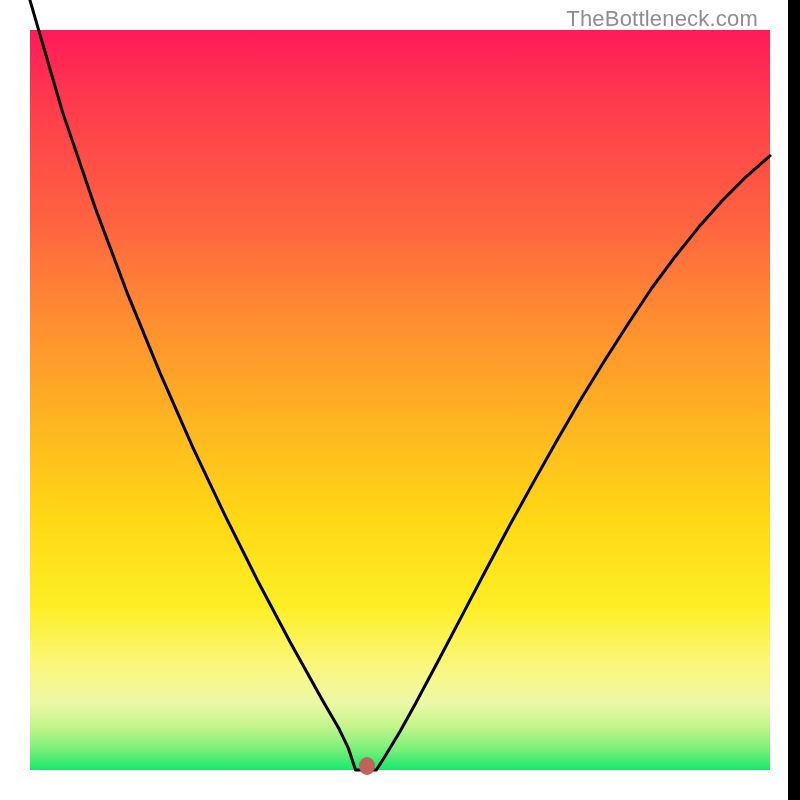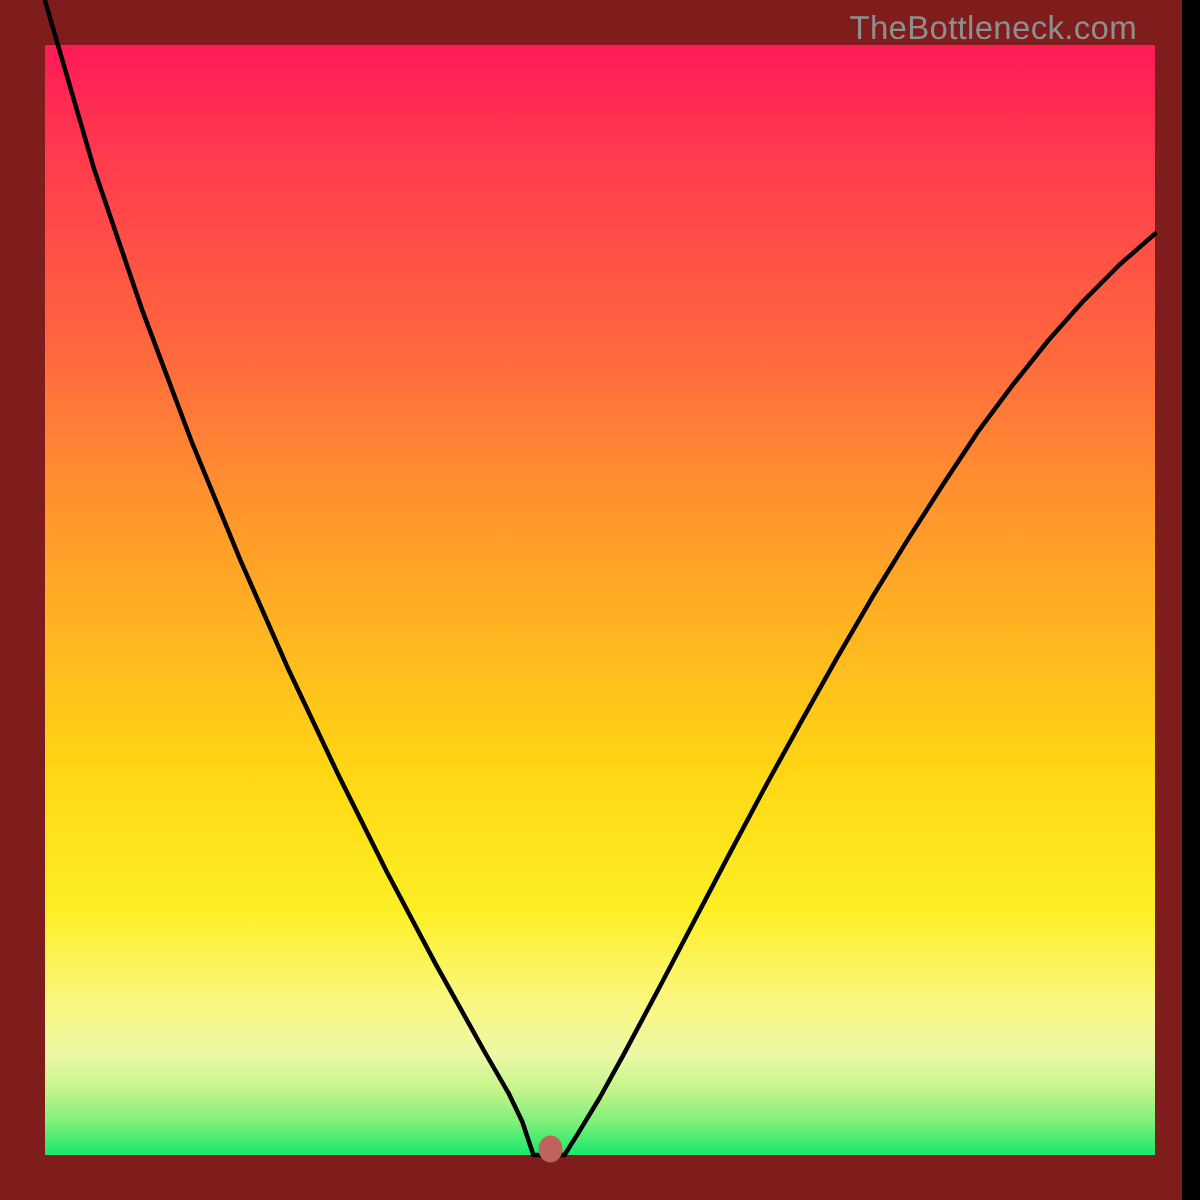--- a/index.html
+++ b/index.html
@@ -7,21 +7,21 @@
     padding: 0;
     width: 800px;
     height: 800px;
     overflow: hidden;
     background: #000;
   }
   #container {
     position: relative;
     width: 788px;
     height: 800px;
-    background: #7f1d1d;
+    background: #ffffff;
   }
   #plot-area {
     position: absolute;
     left: 30px;
     top: 30px;
     width: 740px;
     height: 740px;
     
     background: linear-gradient(to bottom,
       #ff1a58 0%,

